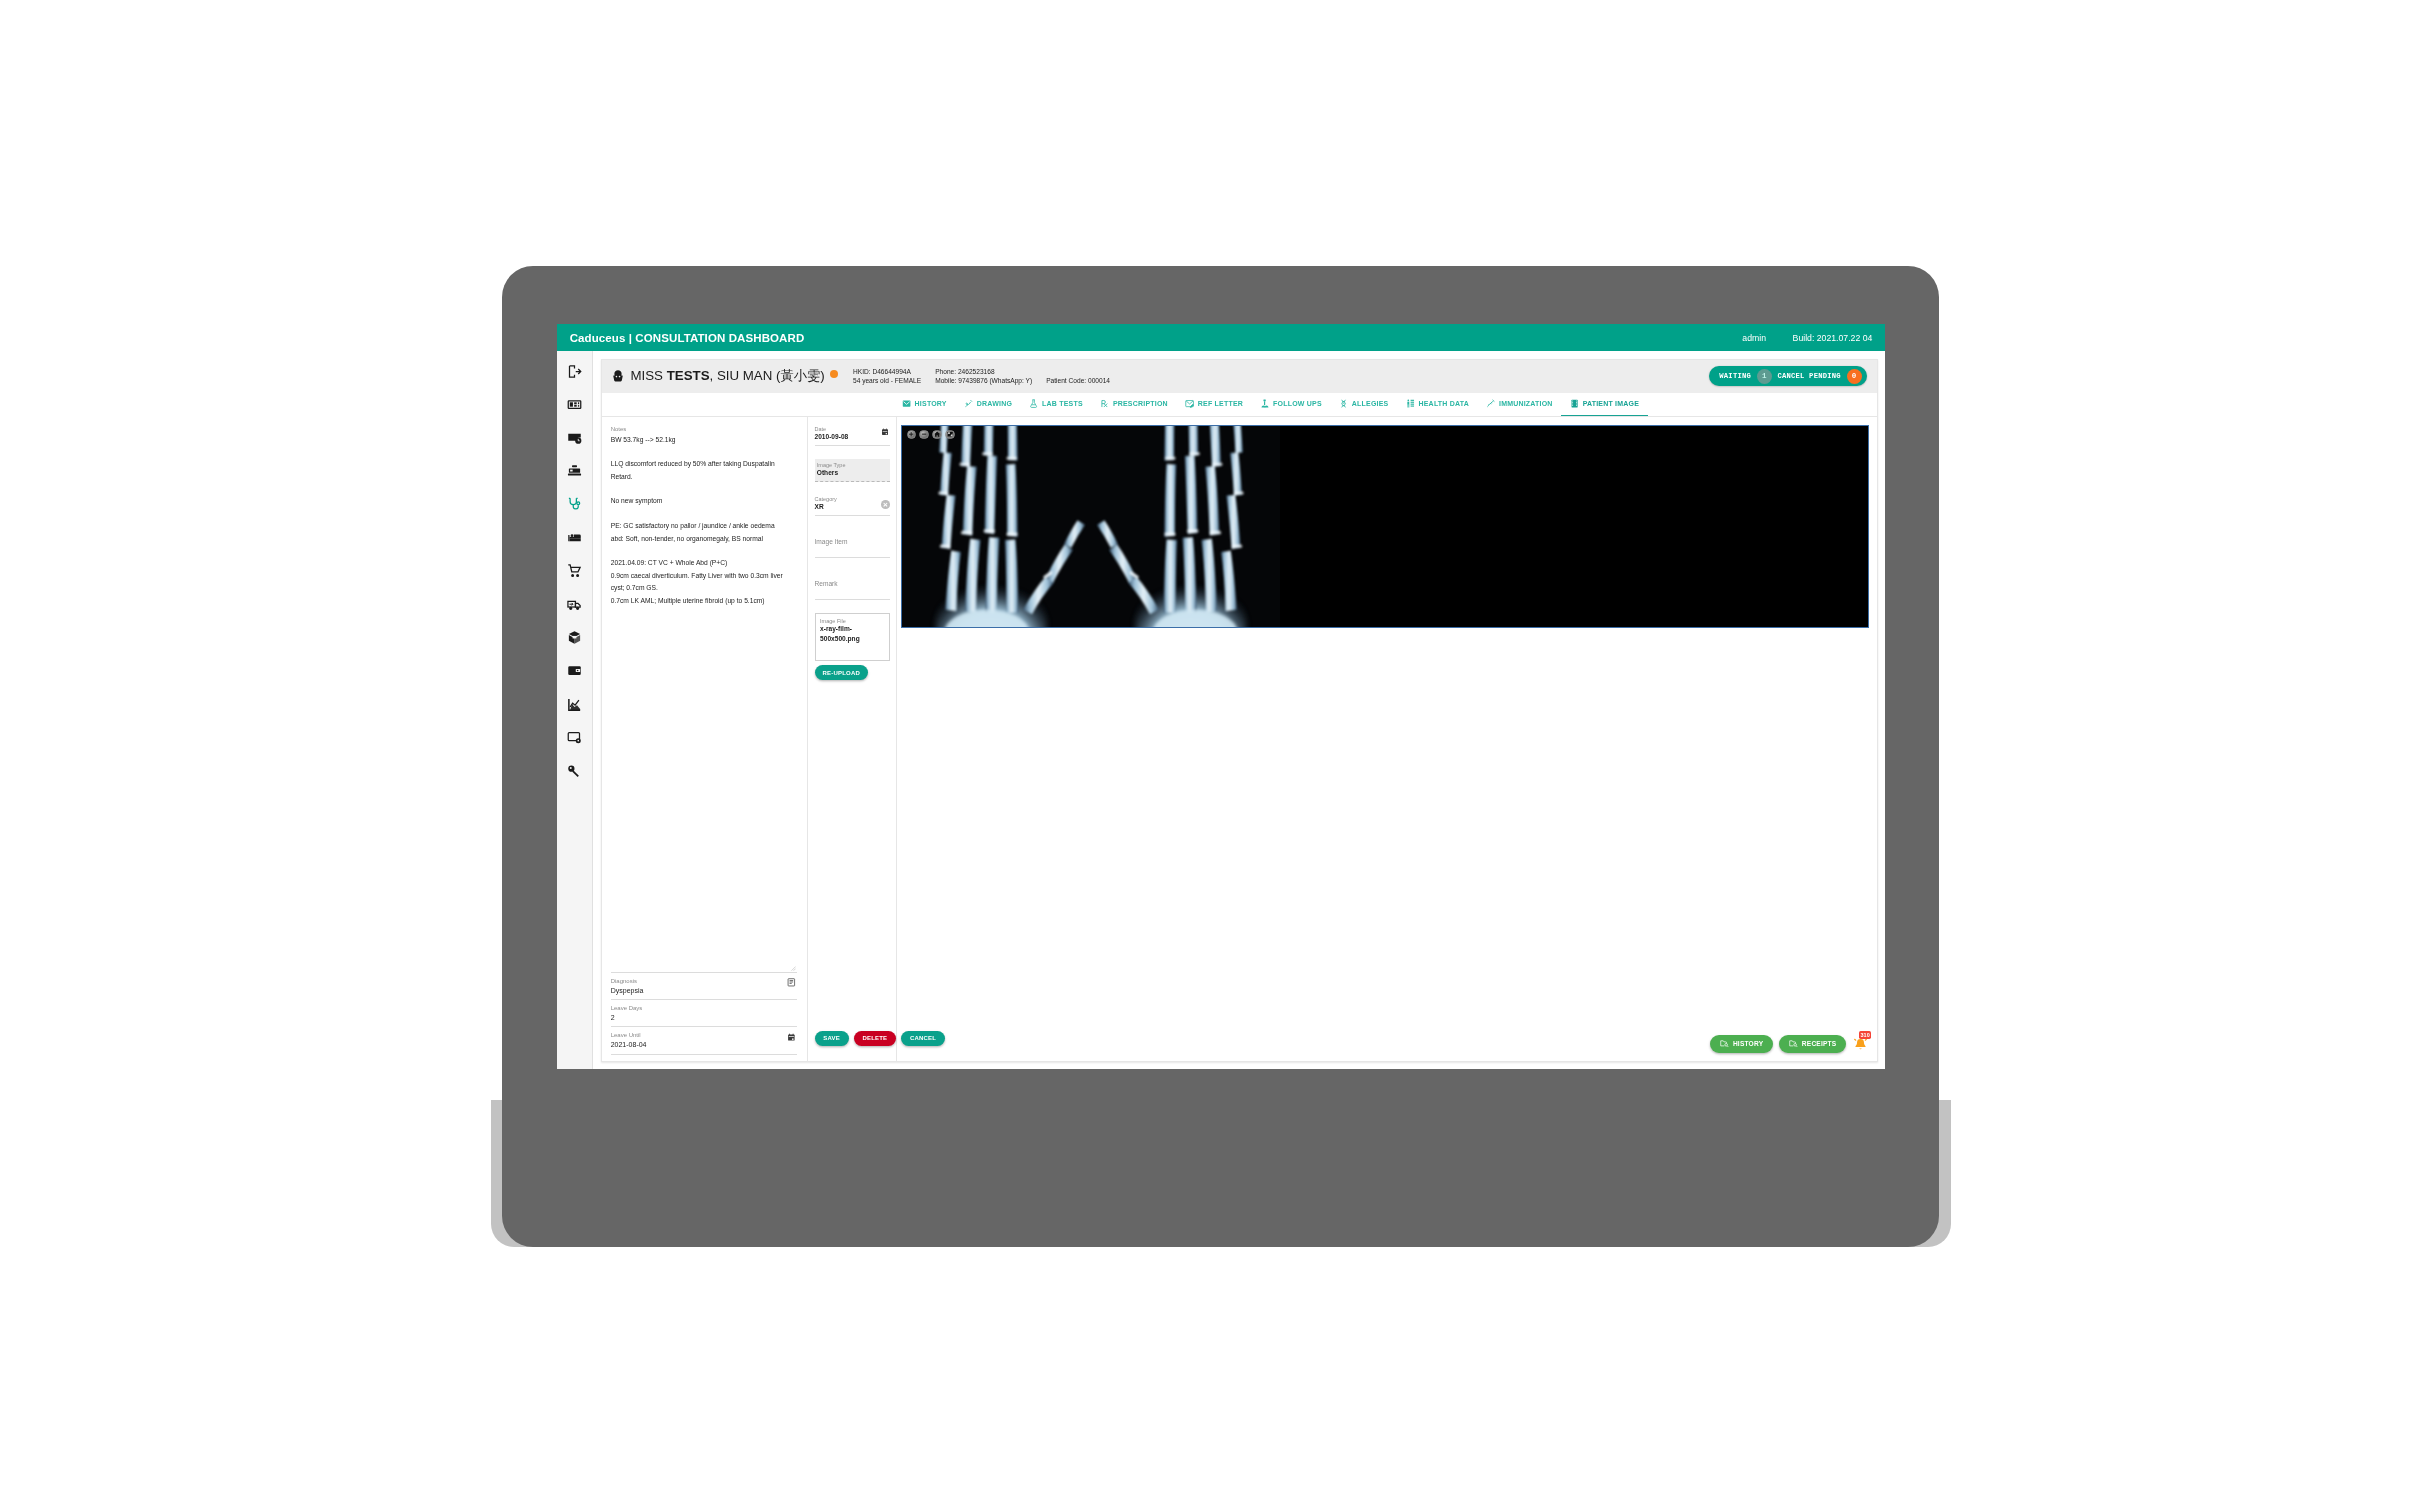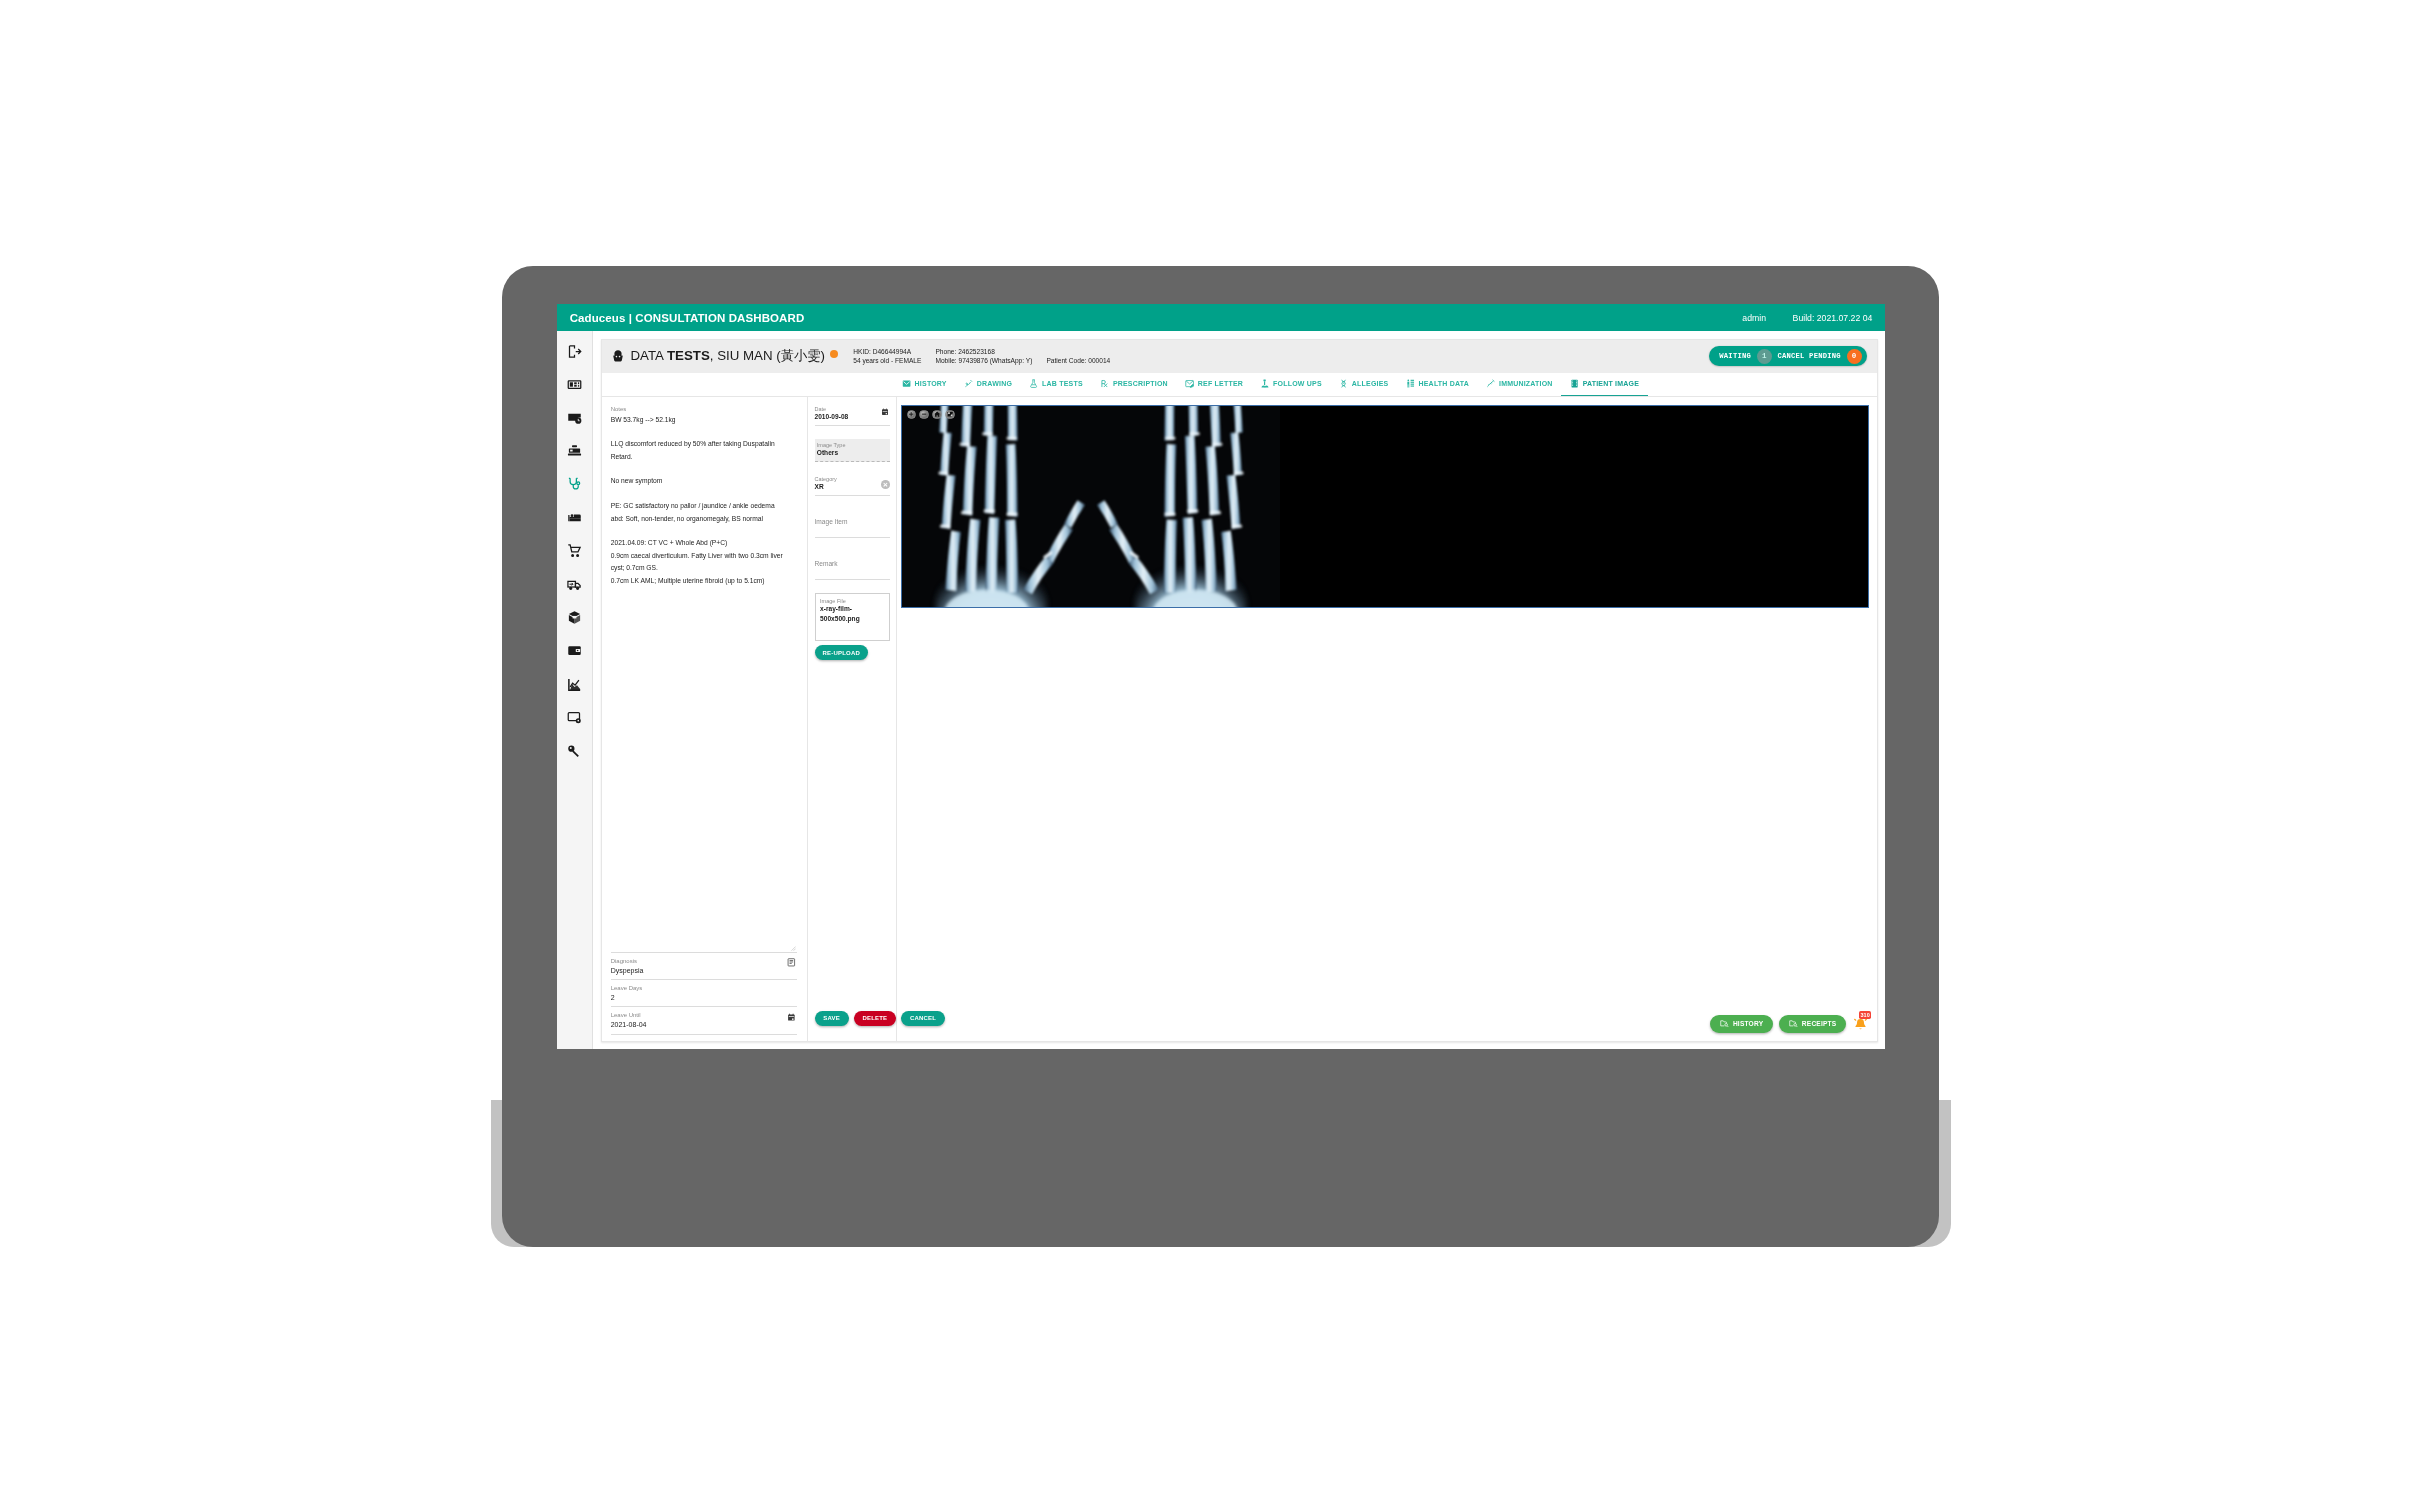--- a/index.html
+++ b/index.html
@@ -22,21 +22,21 @@
     position: absolute;
     left: 491px; top: 1100px;
     width: 1460px; height: 147px;
     background: #c2c2c2;
     border-radius: 0 0 23px 23px;
   }
 
   
   #window {
     position: absolute;
-    left: 557px; top: 304px;
+    left: 557px; top: 324px;
     width: 1328px; height: 745px;
     background: #ffffff;
     overflow: hidden;
   }
 
   
   #appbar {
     position: relative;
     height: 27px;
     background: #00a189;
@@ -391,21 +391,21 @@
 
         <div id="patient-bar">
           <span class="pt-avatar">
             <svg viewBox="0 0 24 24" fill="currentColor">
                 <path d="M12 2c-3.6 0-6.2 2.3-6.2 6.1 0 1 .2 2.1.6 3.1H4.6c-.5 0-.9.5-.7 1l1.4 6.6c.3 1.6 1.8 2.8 3.5 2.8h6.4c1.7 0 3.2-1.2 3.5-2.8l1.4-6.6c.2-.5-.2-1-.7-1h-1.8c.4-1 .6-2.1.6-3.1C18.2 4.3 15.6 2 12 2z"></path>
                 <circle cx="9.3" cy="13" r="1.4" fill="#ededed"></circle>
                 <circle cx="14.7" cy="13" r="1.4" fill="#ededed"></circle>
               </svg>
           </span>
           <div class="pt-name">
-            <span>DATA </span><b>TESTS</b><span>, SIU MAN (黃小雯)</span><span class="pt-dot"></span>
+            <span>MISS </span><b>TESTS</b><span>, SIU MAN (黃小雯)</span><span class="pt-dot"></span>
           </div>
           <div class="pt-info">
             <span>HKID: D46644994A</span>
             <span>Phone: 2462523168</span>
             <span class="blank"></span>
             <span>54 years old - FEMALE</span>
             <span>Mobile: 97439876 (WhatsApp: Y)</span>
             <span>Patient Code: 000014</span>
           </div>
           <div class="pt-badges">

